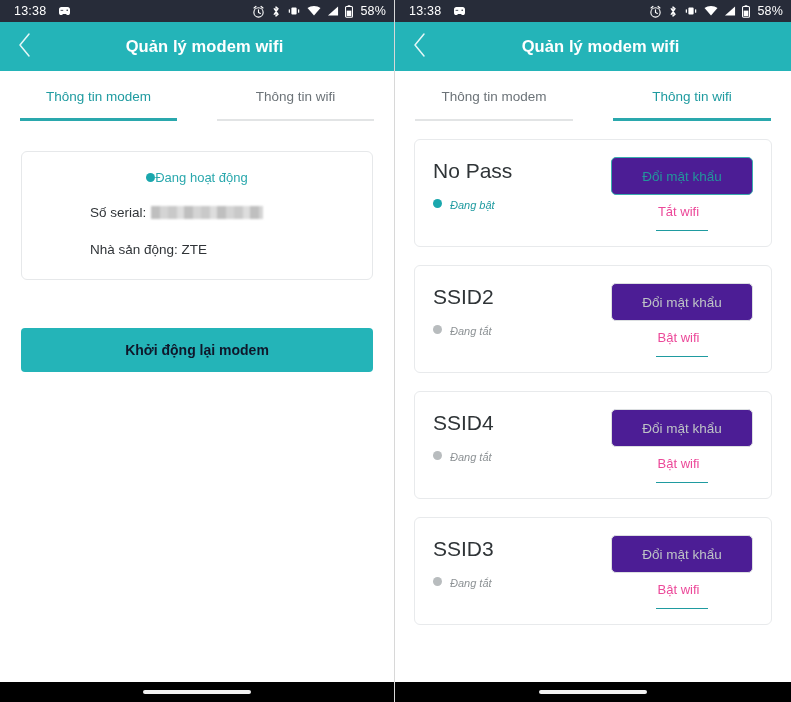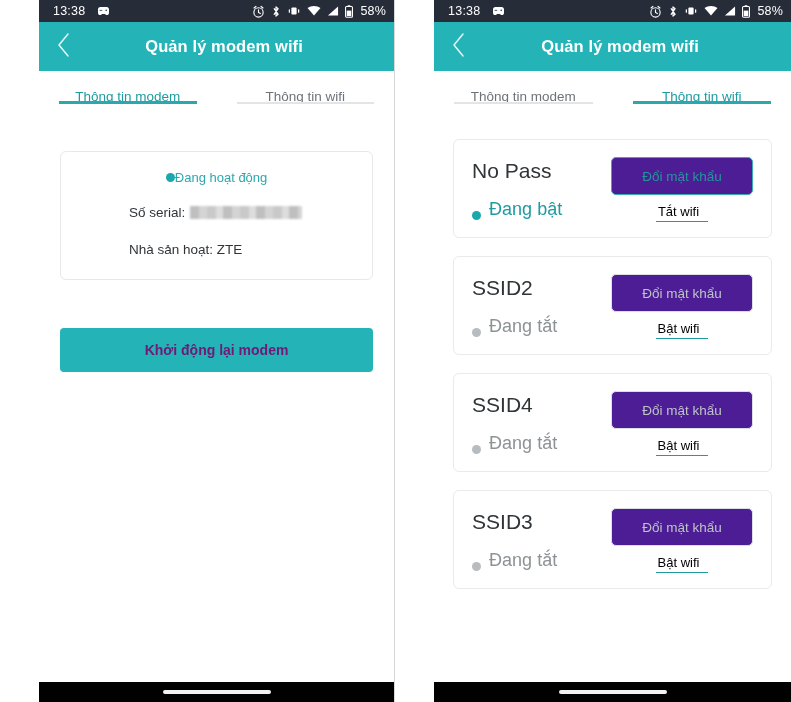--- a/index.html
+++ b/index.html
@@ -17,21 +17,20 @@
     width: 791px;
     height: 702px;
   }
 
   .phone {
     position: relative;
     display: flex;
     flex-direction: column;
     height: 702px;
     background: #ffffff;
-    margin-left: 39px;
   }
   .phone.left  { width: 395px; border-right: 1px solid #d8d8d8; }
   .phone.right { width: 396px; }
 
   
   .statusbar {
     height: 22px;
     background: #272c39;
     color: #ffffff;
     display: flex;
@@ -73,21 +72,20 @@
     pointer-events: none;
   }
 
   
   .tabs {
     display: flex;
     height: 50px;
     background: #ffffff;
     position: relative;
     flex: 0 0 auto;
-    align-items: center;
   }
   .tab {
     flex: 1;
     display: flex;
     align-items: center;
     justify-content: center;
     font-size: 13.5px;
     color: #6c7378;
     cursor: pointer;
     position: relative;
@@ -151,21 +149,21 @@
     vertical-align: middle;
   }
 
   
   .restart-btn {
     margin: 48px 21px 0 21px;
     height: 44px;
     background: #24b4b8;
     border: none;
     border-radius: 4px;
-    color: #701a75;
+    color: #0f172a;
     font-size: 14px;
     font-weight: bold;
     font-family: inherit;
     cursor: pointer;
     display: flex;
     align-items: center;
     justify-content: center;
     width: calc(100% - 42px);
   }
 
@@ -180,44 +178,44 @@
     display: flex;
     align-items: flex-start;
     justify-content: space-between;
   }
   .wifi-left { padding-top: 2px; }
   .wifi-ssid {
     font-size: 21px;
     color: #2f3437;
     margin-bottom: 16px;
   }
-  .wifi-state { display: flex; align-items: flex-end; gap: 8px; font-size: 18px; }
+  .wifi-state { display: flex; align-items: flex-start; gap: 8px; font-size: 11px; font-style: italic; }
   .wifi-state.on  .wifi-state-text { color: #1f9ba0; }
   .wifi-state.off .wifi-state-text { color: #8d9295; }
 
   .wifi-right { display: flex; flex-direction: column; align-items: center; width: 142px; }
   .pw-btn {
     width: 142px;
     height: 38px;
     border-radius: 5px;
     font-size: 13.5px;
     font-family: inherit;
     background: #4c1d95;
     display: flex;
     align-items: center;
     justify-content: center;
     margin-bottom: 9px;
   }
   .pw-btn.enabled  { border: 1px solid #3aabae; color: #23969b; cursor: pointer; }
   .pw-btn.disabled { border: 1px solid #dcdfe1; color: #bec3c6; cursor: default; }
   .toggle-link {
     font-size: 13px;
-    color: #000000;
+    color: #ec4899;
     border-bottom: 1px solid #1f9ba0;
-    padding: 0 9px 2px 2px;
+    padding: 0 9px 11px 2px;
     cursor: pointer;
     text-decoration: none;
   }
 
   
   .navbar {
     height: 20px;
     background: #000000;
     display: flex;
     align-items: center;
@@ -316,21 +314,21 @@
     <div class="content">
       <div class="modem-card">
         <div class="modem-status">
           <span class="dot on"></span>
           <span class="modem-status-text">Đang hoạt động</span>
         </div>
         <div class="modem-row">
           <span>Số serial:</span>
           <span class="redacted"></span>
         </div>
-        <div class="modem-row">Nhà sản hoạt: ZTE</div>
+        <div class="modem-row">Nhà sản động: ZTE</div>
       </div>
 
       <button class="restart-btn">Khởi động lại modem</button>
     </div>
 
     <div class="navbar">
       <div class="nav-pill"></div>
     </div>
   </div>
 

